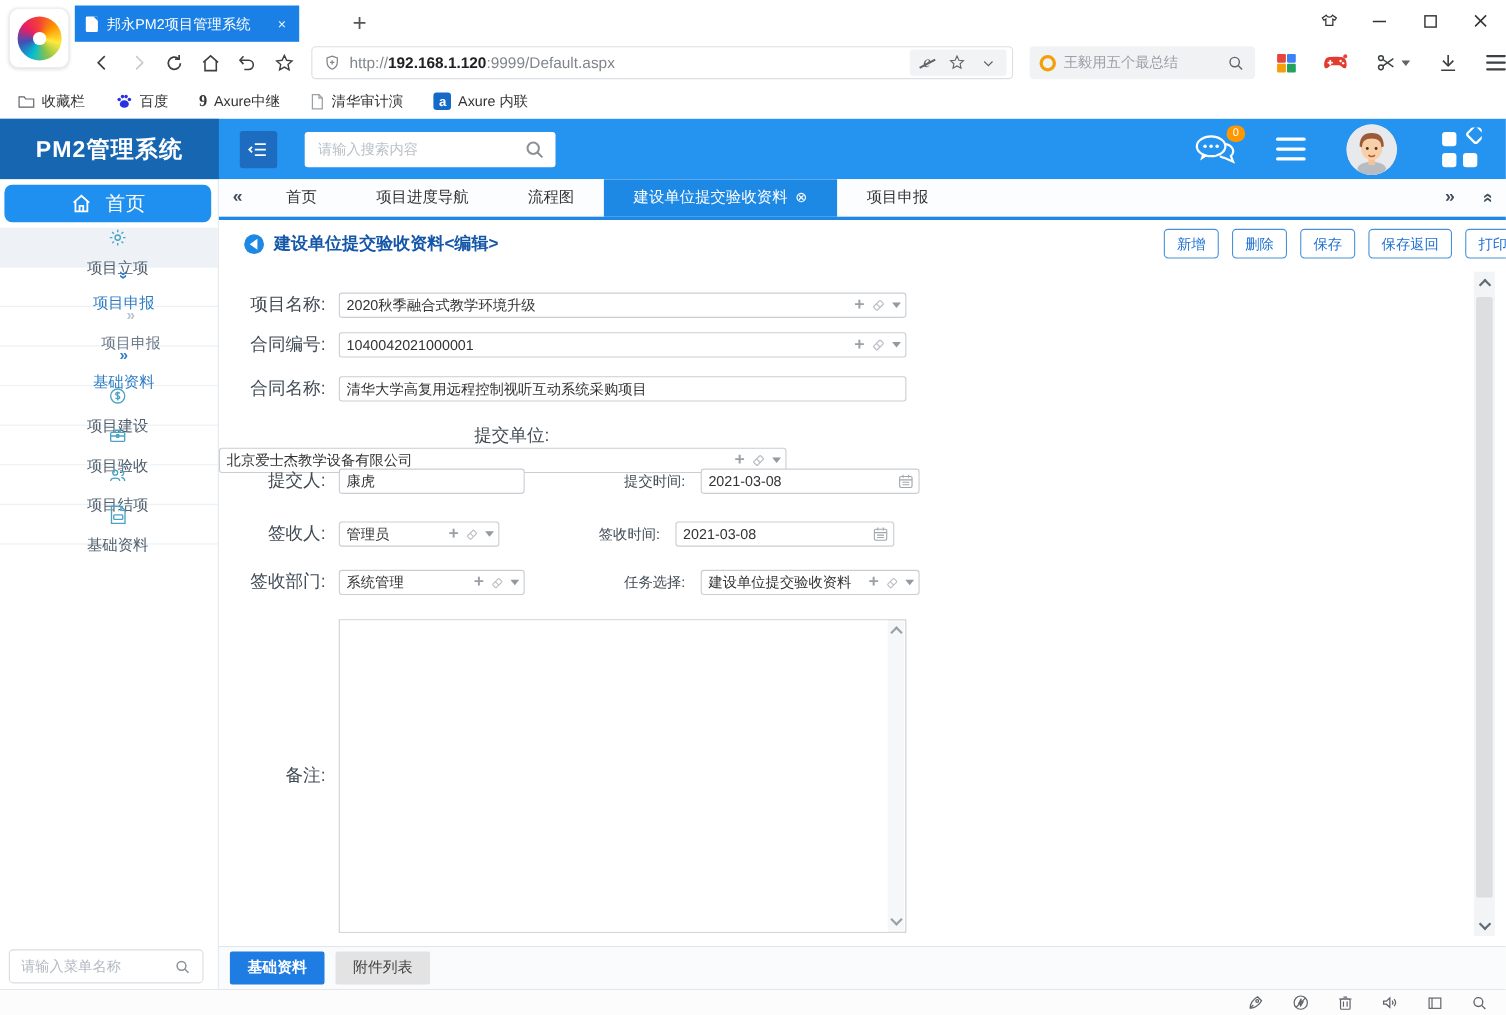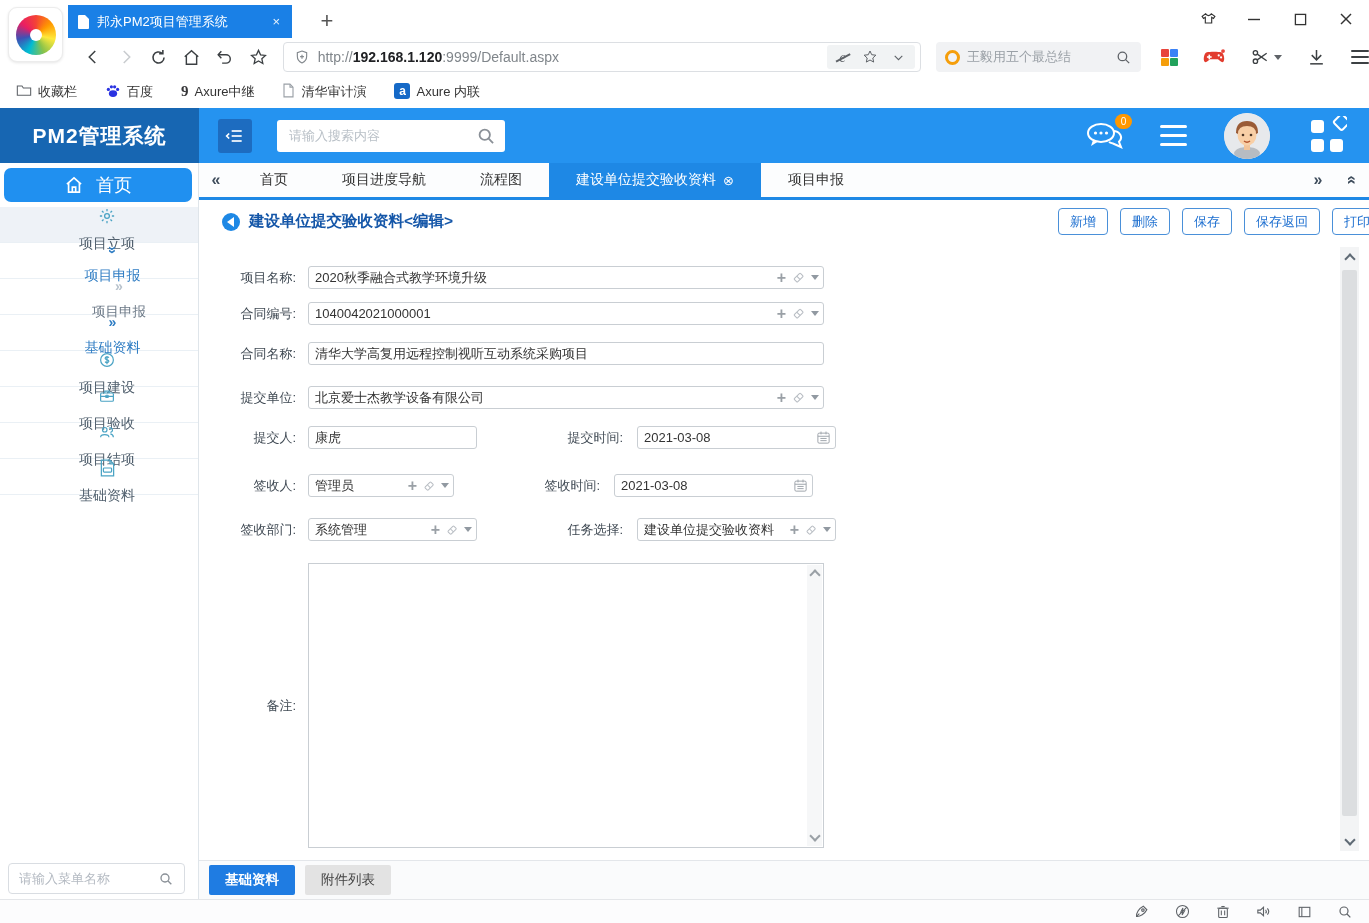--- a/index.html
+++ b/index.html
@@ -9,21 +9,21 @@
 
   
   .btop { height:38px; background:#fff; position:relative; }
   .blogo { position:absolute; left:8px; top:7px; width:55px; height:55px; background:#fff;
     border:1px solid #ececec; border-radius:9px; display:flex; align-items:center; justify-content:center;
     box-shadow:0 1px 3px rgba(0,0,0,.10); z-index:6; }
   .pinwheel { width:40px; height:40px; border-radius:50%;
     background:conic-gradient(#f44336,#ff9800,#ffe93b,#8bc34a,#00bcd4,#3f51b5,#e91e63,#f44336); position:relative; }
   .pinwheel::after { content:""; position:absolute; left:14px; top:14px; width:12px; height:12px;
     border-radius:50%; background:#fff; }
-  .btab { position:absolute; left:68px; top:5px; width:224px; height:33px; background:#1a80e6; color:#fff;
+  .btab { position:absolute; left:68px; top:5px; width:204px; height:33px; background:#1a80e6; color:#fff;
     display:flex; align-items:center; gap:8px; padding:0 10px; font-size:13px; }
   .pageicon { width:11px; height:14px; background:#fff; position:relative; border-radius:1px; flex:none; }
   .pageicon::after { content:""; position:absolute; right:0; top:0; border-style:solid;
     border-width:0 4px 4px 0; border-color:transparent #1a80e6 transparent transparent; }
   .btab-title { white-space:nowrap; overflow:hidden; flex:1; }
   .btab-x { font-size:13px; opacity:.9; padding:0 2px; }
   .newtab { position:absolute; left:312px; top:6px; width:30px; height:30px; color:#555; font-size:22px;
     display:flex; align-items:center; justify-content:center; }
   .winctl { position:absolute; right:0; top:0; height:38px; display:flex; align-items:center; gap:0; }
   .winbtn { width:46px; height:38px; display:flex; align-items:center; justify-content:center; color:#333; }
@@ -47,21 +47,21 @@
   .oring { width:15px; height:15px; border-radius:50%; border:3px solid #f59e0b; flex:none; }
   .omni-text { font-size:13px; color:#9aa0a6; flex:1; white-space:nowrap; overflow:hidden; }
   .btool-icons { display:flex; align-items:center; gap:25px; margin-left:20px; color:#3c4043; }
   .grid4 { width:17px; height:17px; display:grid; grid-template-columns:8px 8px; grid-gap:1px; }
   .grid4 i { display:block; border-radius:1px; }
   .hambar { display:flex; flex-direction:column; gap:4px; }
   .hambar i { width:18px; height:2px; background:#3c4043; border-radius:1px; }
 
   .bookmarks { height:32px; display:flex; align-items:center; gap:28px; padding-left:16px;
     font-size:13px; color:#333; background:#fff; }
-  .bm { display:flex; align-items:flex-start; gap:6px; white-space:nowrap; }
+  .bm { display:flex; align-items:center; gap:6px; white-space:nowrap; }
   .axa { width:16px; height:16px; background:#1569c7; color:#fff; border-radius:3px; font-size:12px;
     display:flex; align-items:center; justify-content:center; font-weight:bold; }
   .ax9 { font-weight:bold; color:#38383a; font-size:15px; font-family:"Liberation Serif","DejaVu Serif",serif; }
 
   
   .app-header { height:55px; background:#2593f0; display:flex; align-items:center; }
   .brand { width:199px; height:55px; background:#1766b2; color:#fff; font-size:21px; font-weight:bold;
     display:flex; align-items:center; justify-content:center; letter-spacing:1px; flex:none; }
   .collapse-btn { width:34px; height:34px; background:#1d6cc0; border-radius:3px; margin-left:19px;
     display:flex; align-items:center; justify-content:center; flex:none; }
@@ -112,21 +112,21 @@
   .back-circle { width:18px; height:18px; border-radius:50%; background:#1e88e5; margin-right:9px;
     display:flex; align-items:center; justify-content:center; flex:none; }
   .back-tri { width:0; height:0; border-style:solid; border-width:5px 7px 5px 0; border-color:transparent #fff transparent transparent; margin-right:1px; }
   .ptitle { color:#1456a8; font-weight:bold; font-size:15.5px; }
   .ptoolbar { position:absolute; right:-13px; top:8px; display:flex; gap:12px; }
   .pbtn { height:27px; padding:0 11px; border:1px solid #4a90d9; border-radius:4px; background:#fff;
     color:#1d6fd0; font-size:13px; display:flex; align-items:center; white-space:nowrap; }
 
   .formarea { position:absolute; top:80px; left:0; right:0; bottom:39px; background:#fff; }
   .frow { position:absolute; display:flex; align-items:center; }
-  .flabel { width:97px; text-align:right; font-size:13px; color:#404a54; margin-right:12px; flex:none; }
+  .flabel { width:97px; text-align:right; font-size:16px; color:#404a54; margin-right:12px; flex:none; }
   .flabel2 { width:72px; text-align:right; font-size:13px; color:#404a54; margin-right:14px; flex:none; }
   .ibox { position:relative; display:flex; align-items:center; }
   .ibox input { width:100%; height:23px; border:1px solid #c9ced3; border-radius:3px; font-size:13px;
     padding:0 6px; color:#333; outline:0; font-family:inherit; background:#fff; }
   .widgets { position:absolute; right:5px; top:0; height:23px; display:flex; align-items:center; gap:5px; }
   .wplus { color:#9aa0a6; font-size:16px; font-weight:bold; line-height:1; }
   .wcaret { width:0; height:0; border-left:4px solid transparent; border-right:4px solid transparent;
     border-top:5px solid #9199a1; }
   .remark-box { position:relative; width:516px; height:285px; border:1px solid #c9ced3; background:#fff; }
   .ta-scroll { position:absolute; top:1px; bottom:1px; right:1px; width:15px; background:#f6f7f8;
@@ -536,21 +536,21 @@
         </span>
       </div>
 
       <div class="frow" style="top:99px; left:0;">
         <span class="flabel">合同名称:</span>
         <span class="ibox" style="width:516px">
           <input value="清华大学高复用远程控制视听互动系统采购项目" style="">
         </span>
       </div>
 
-      <div class="frow" style="top:143px; left:0;">
+      <div class="frow" style="top:143px; left:0;flex-direction:column;">
         <span class="flabel">提交单位:</span>
         <span class="ibox" style="width:516px">
           <input value="北京爱士杰教学设备有限公司" style="">
           <span class="widgets">
             <span class="wplus">+</span>
             <svg width="15" height="15" viewBox="0 0 24 24" fill="none" stroke="#b8bdc3" stroke-width="1.7">
               <g transform="rotate(-45 12 12)">
                   <rect x="5" y="8.5" width="14" height="7.5" rx="1.5"></rect>
                   <line x1="11.5" y1="8.5" x2="11.5" y2="16"></line>
                 </g>

